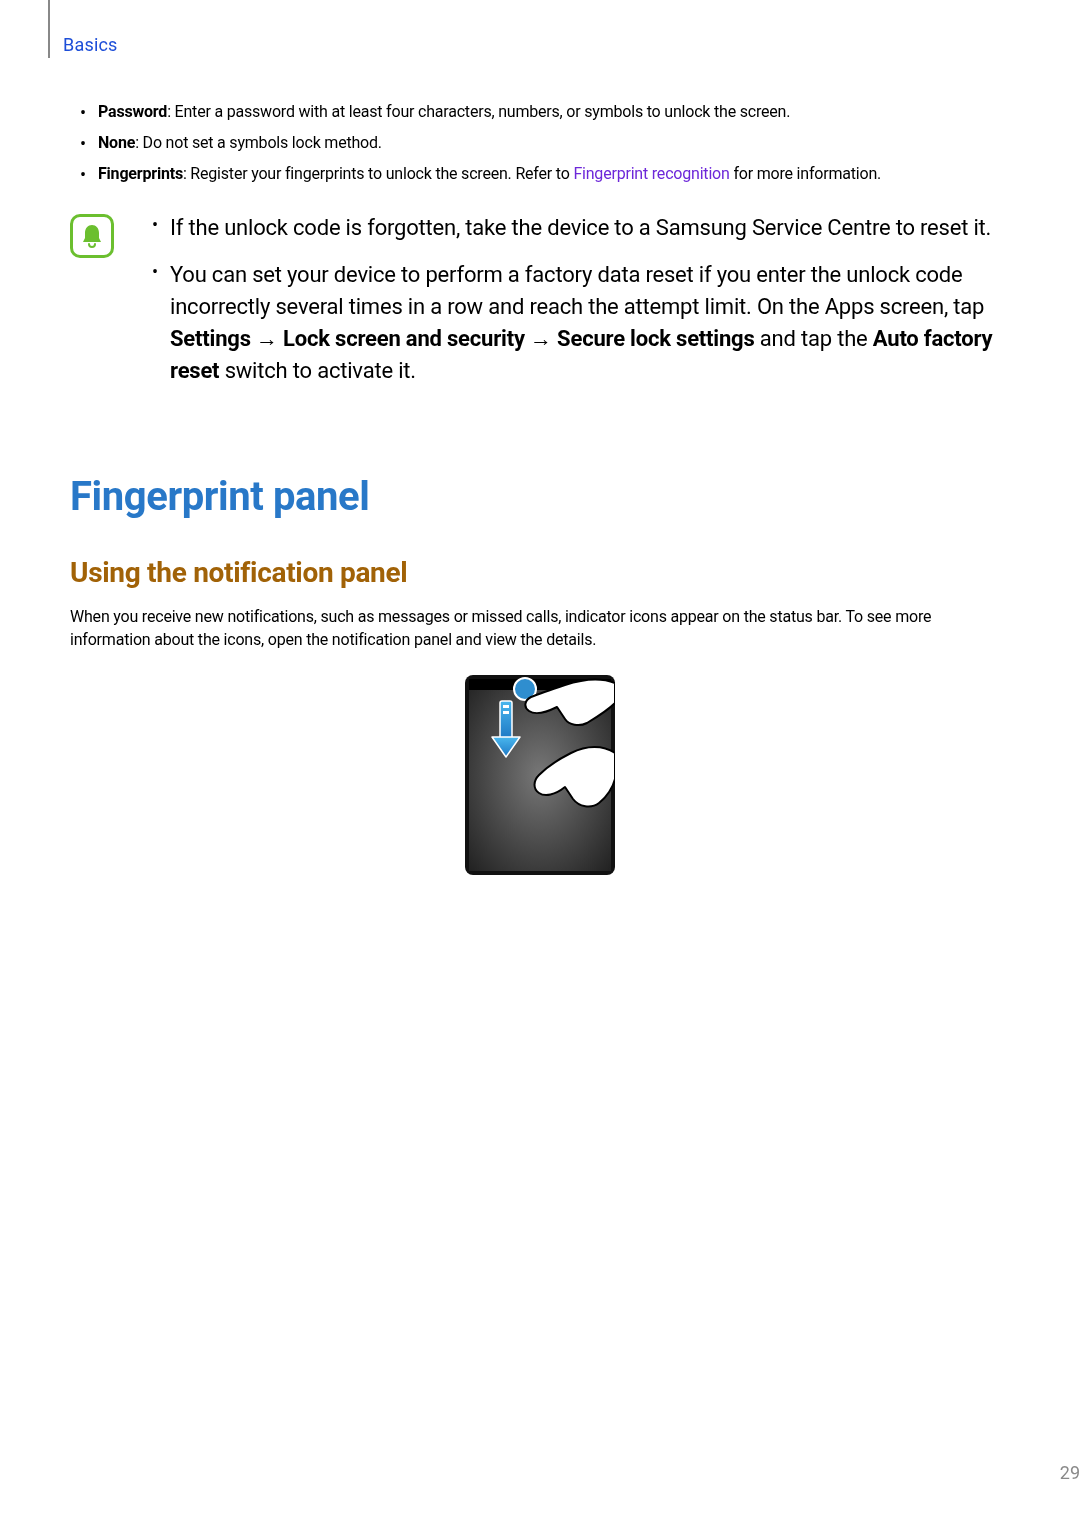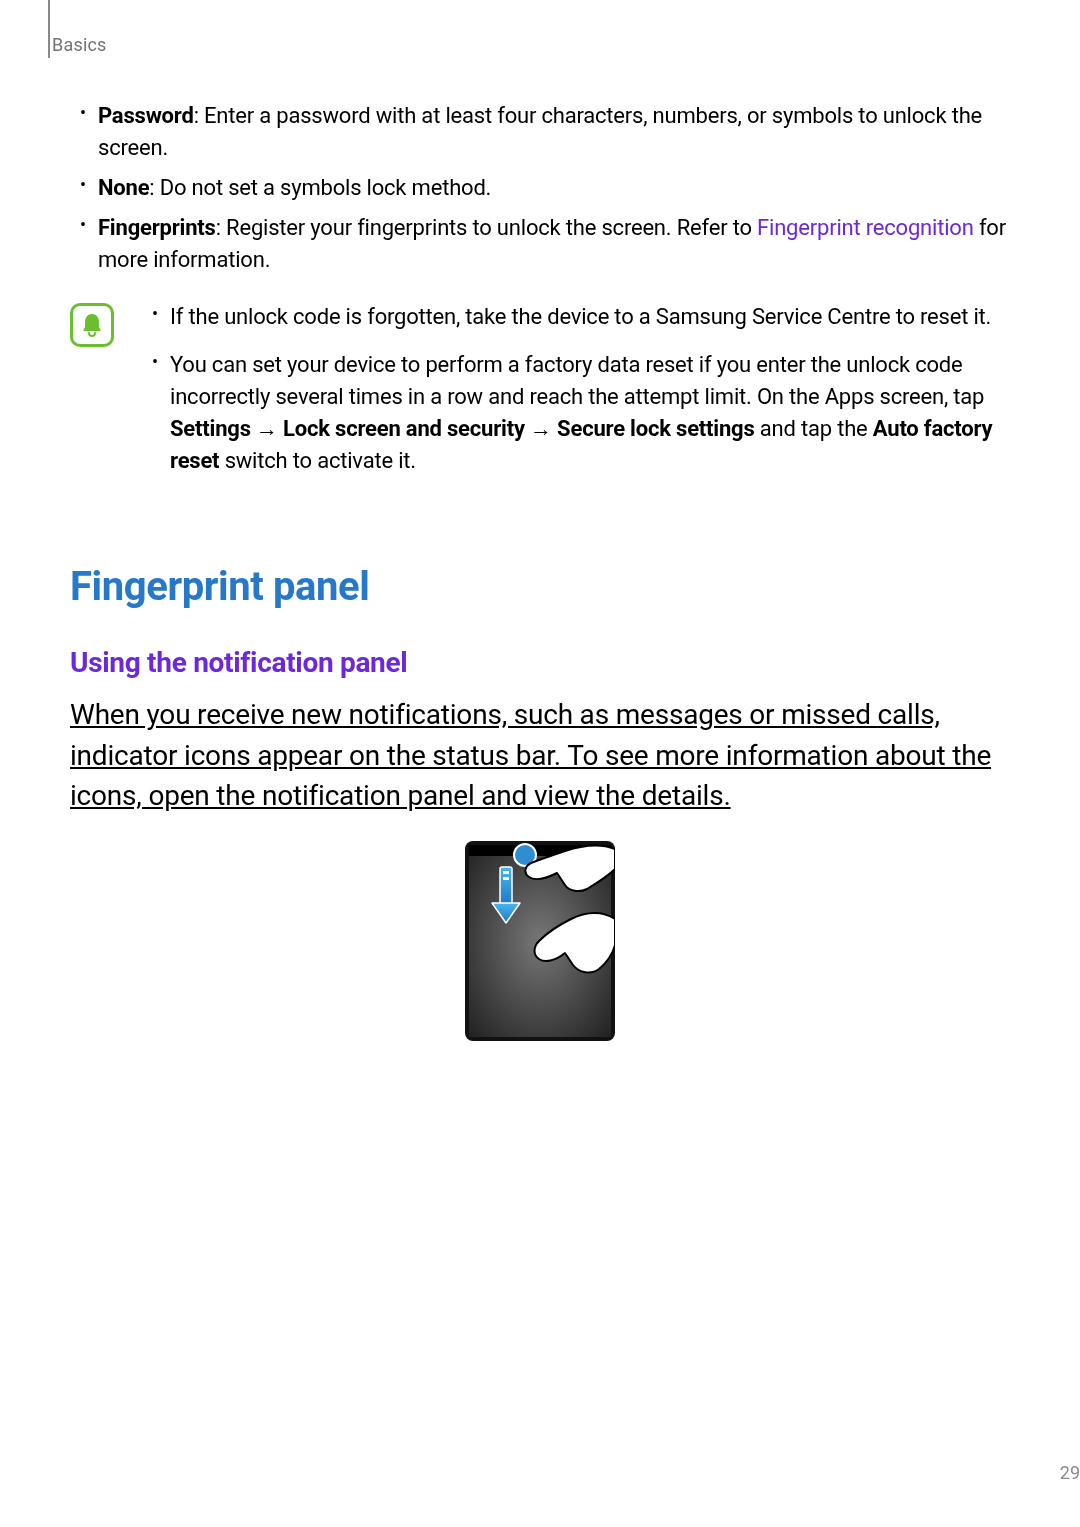--- a/index.html
+++ b/index.html
@@ -14,36 +14,36 @@
     .header-rule {
       position: absolute;
       left: 48px;
       top: 0;
       width: 2px;
       height: 58px;
       background: #888;
     }
     .header-label {
       position: absolute;
-      left: 52px;
+      left: 63px;
       top: 34px;
       font-size: 18px;
-      color: #737373;
+      color: #1d4ed8;
       letter-spacing: 0.2px;
     }
     .content {
       position: absolute;
       left: 70px;
       right: 70px;
       top: 100px;
     }
     ul.bullets { list-style: none; margin-left: 28px; }
     ul.bullets > li {
       position: relative;
-      font-size: 22px;
+      font-size: 16px;
       line-height: 1.45;
       margin-bottom: 8px;
       letter-spacing: -0.2px;
     }
     ul.bullets > li::before {
       content: "•";
       position: absolute;
       left: -18px;
       top: 0;
       font-size: 18px;
@@ -88,30 +88,29 @@
       font-size: 40px;
       font-weight: 700;
       color: #2878c8;
       margin-top: 70px;
       margin-bottom: 36px;
       letter-spacing: -0.4px;
     }
     h2.subsection-title {
       font-size: 28px;
       font-weight: 700;
-      color: #6d28d9;
+      color: #a16207;
       margin-bottom: 16px;
       letter-spacing: -0.3px;
     }
     p.body {
-      font-size: 28px;
+      font-size: 16px;
       line-height: 1.45;
       margin-bottom: 14px;
       letter-spacing: -0.2px;
-      text-decoration: underline;
     }
     .figure-wrap {
       width: 100%;
       display: flex;
       justify-content: center;
       margin-top: 24px;
     }
     .figure {
       width: 150px;
       height: 200px;

